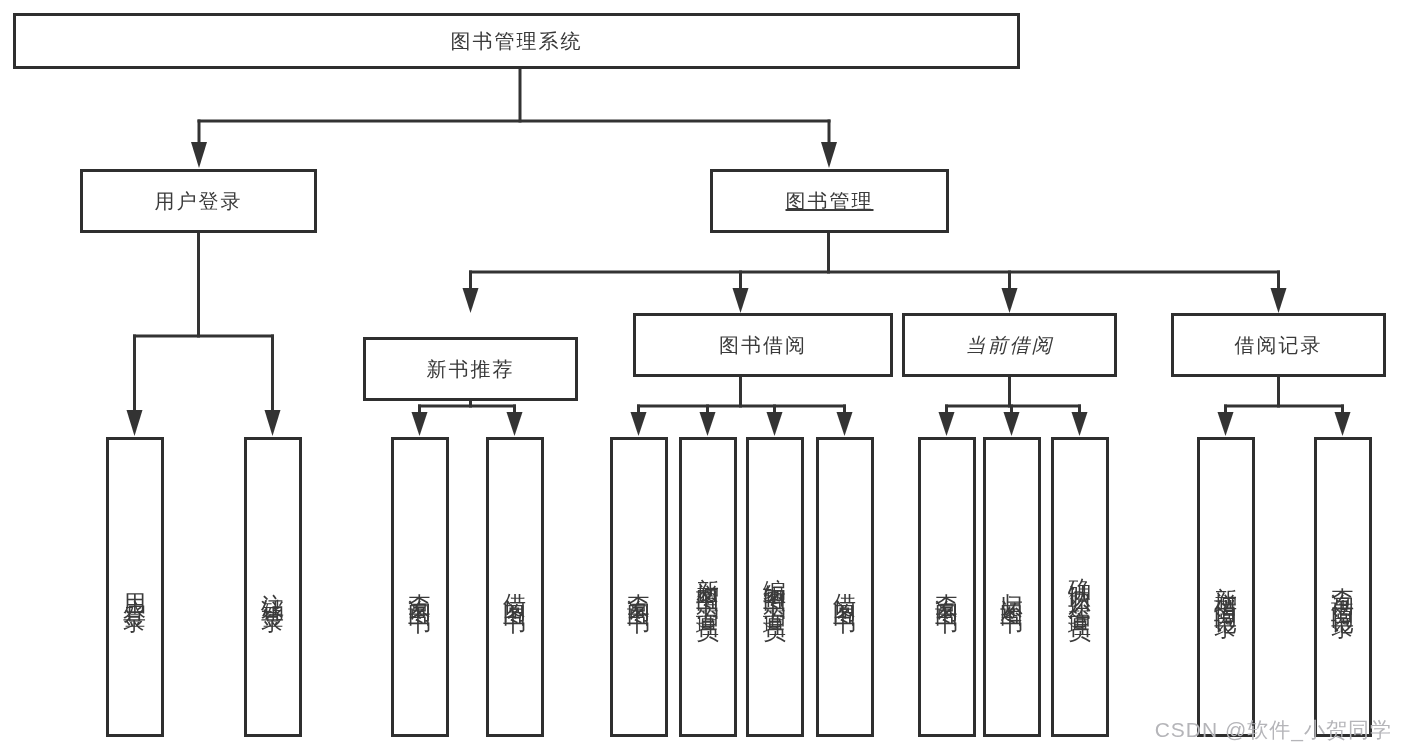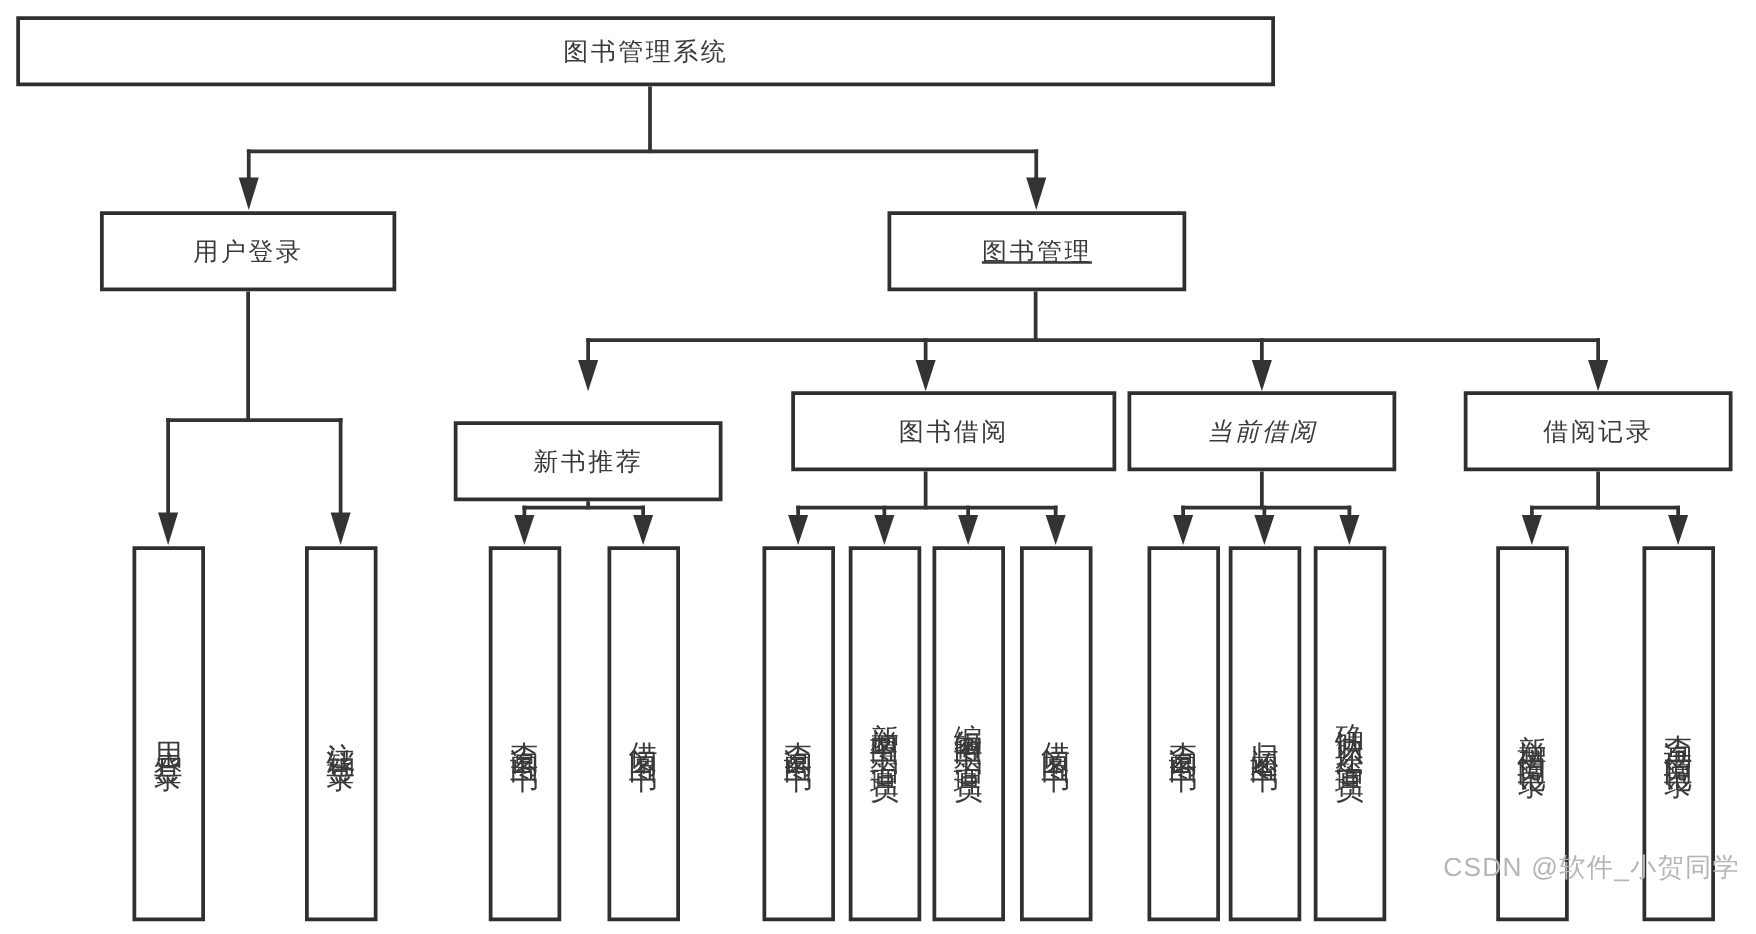--- a/index.html
+++ b/index.html
@@ -39,21 +39,21 @@
     color: var(--text);
     font-size: 23px;
     writing-mode: vertical-lr;
     text-orientation: mixed;
     letter-spacing: 6px;
     line-height: 1;
     overflow: hidden;
   }
   .watermark {
     position: absolute;
-    top: 680px; right: 13px;
+    top: 716px; right: 13px;
     color: var(--watermark);
     font-size: 21px;
     letter-spacing: 1px;
     white-space: nowrap;
   }
 </style>
 </head>
 <body>
 
 <div class="stage">

